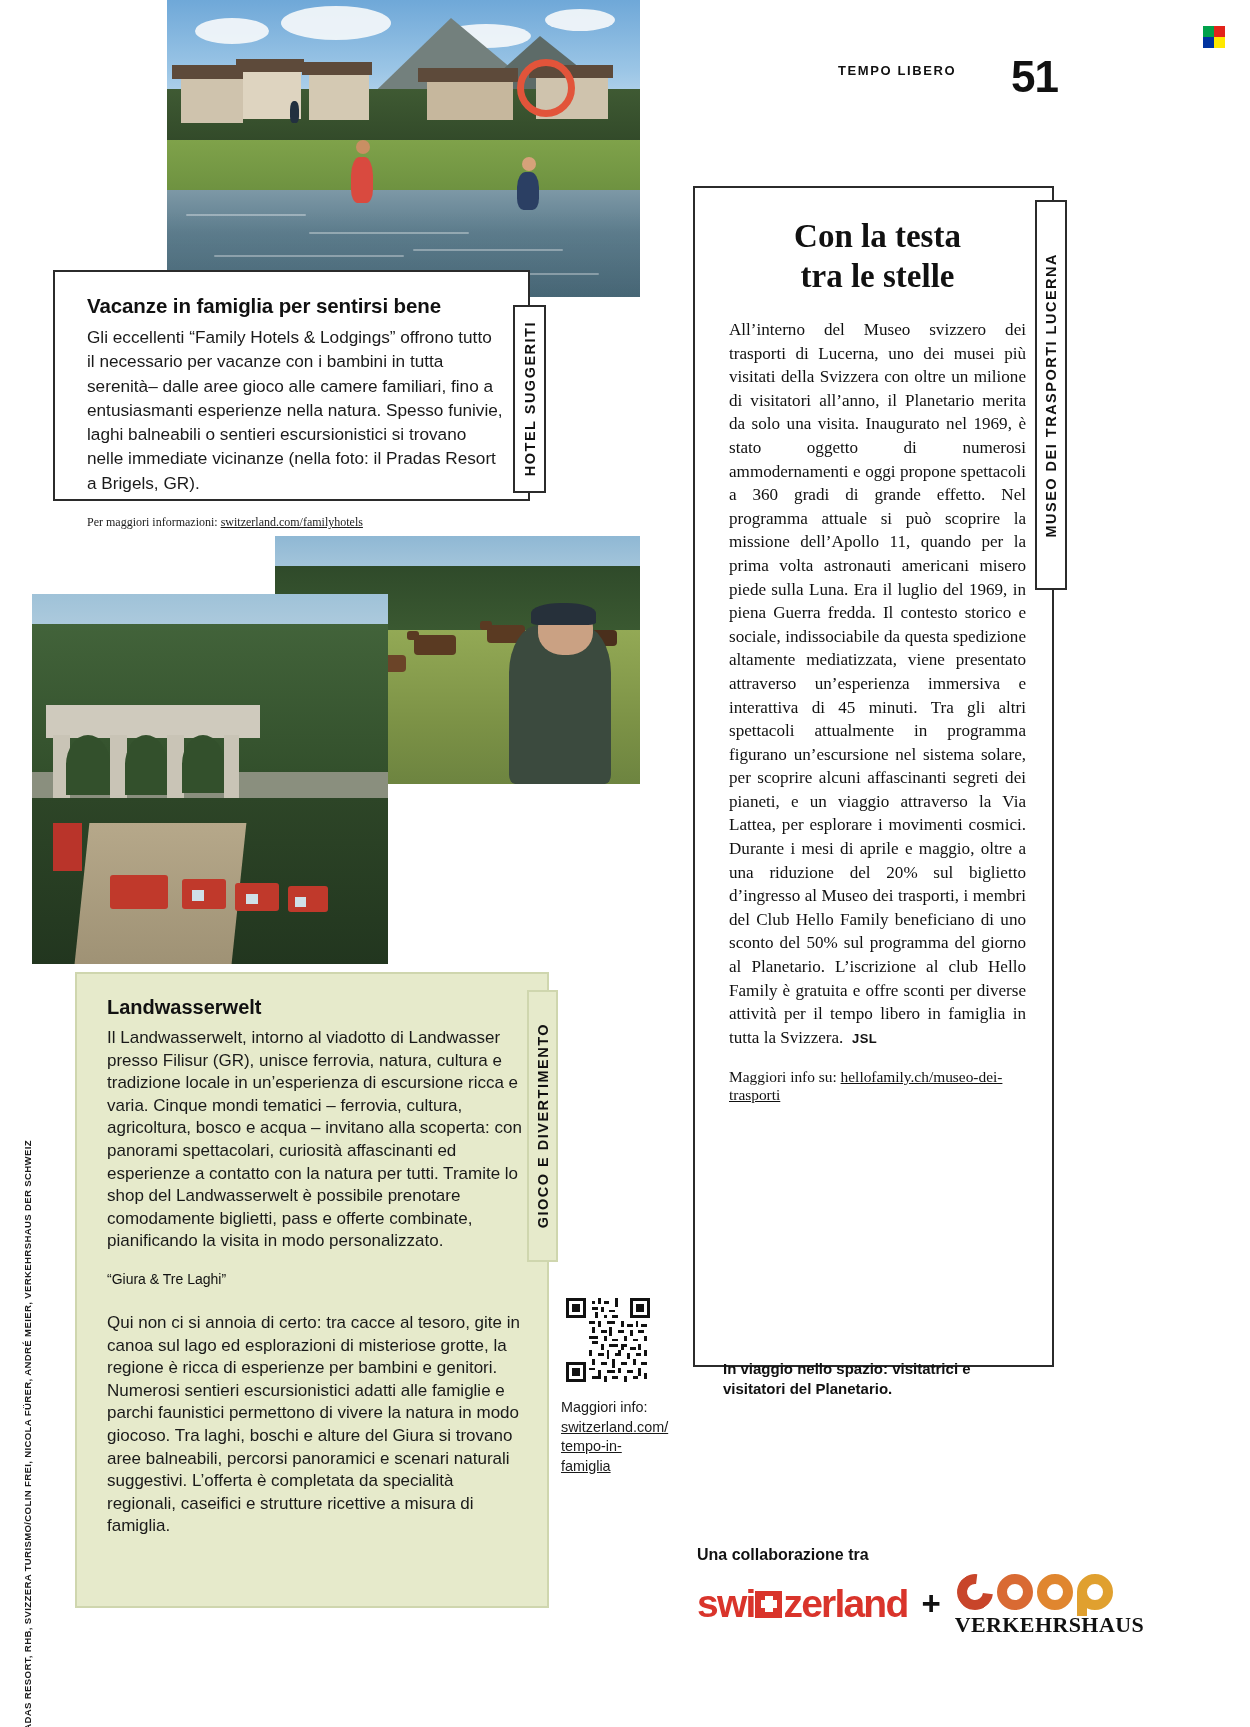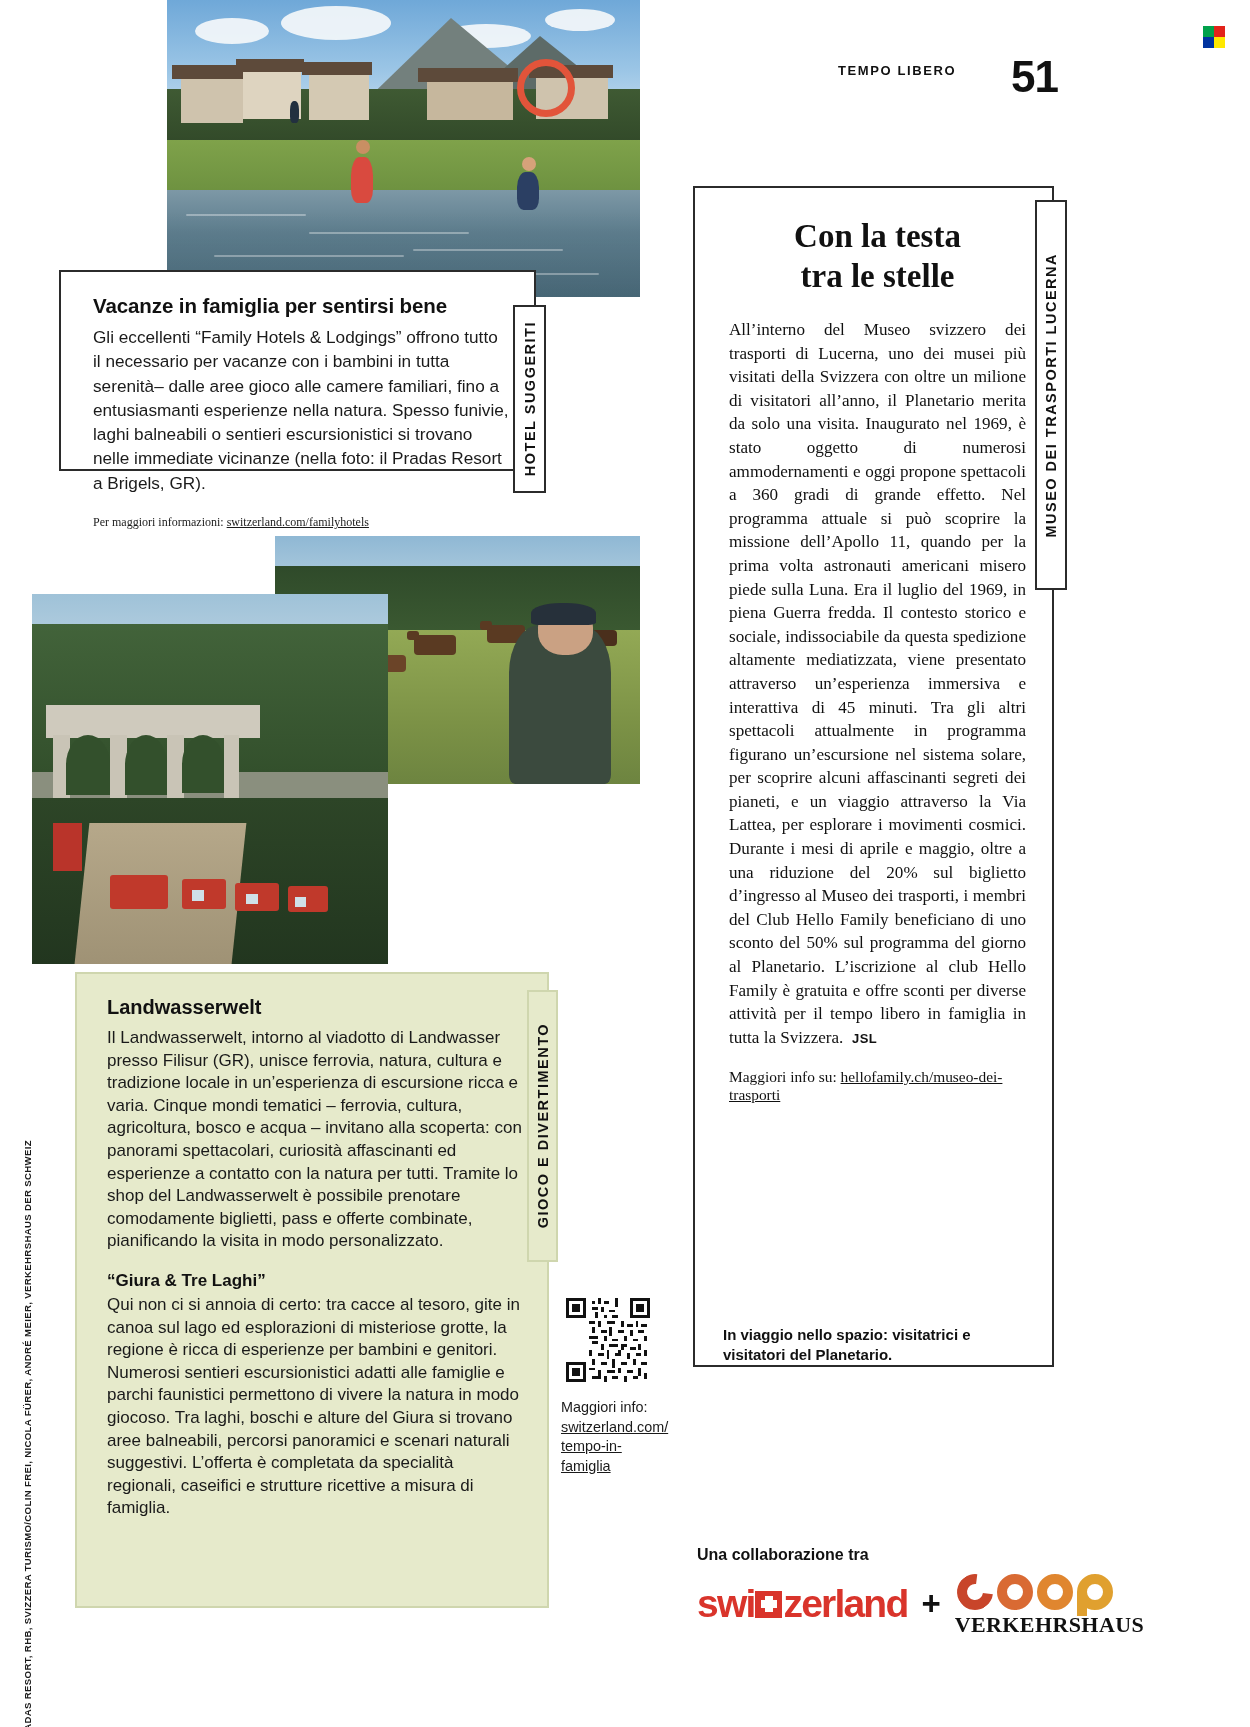--- a/index.html
+++ b/index.html
@@ -101,56 +101,56 @@
   .pl-person { position:absolute; border-radius:45%; }
 
   
   .boxed { position: absolute; background: #fff; border: 2.5px solid #2b2b2b; padding-left: 8px; }
   .tabel { position: absolute; background: #fff; border: 2.5px solid #2b2b2b;
     display: flex; align-items: center; justify-content: center; }
   .tabel span { writing-mode: vertical-rl; transform: rotate(180deg);
     font-weight: 700; font-size: 14.5px; letter-spacing: 1.5px; color: #111; white-space: nowrap; }
 
   
-  #box-family { left: 53px; top: 270px; width: 477px; height: 201px; z-index: 5; margin-left: 6px; }
+  #box-family { left: 53px; top: 270px; width: 477px; height: 231px; z-index: 5; }
   #box-family .bx-title { font-weight: 700; font-size: 20.5px; color: #111;
     margin: 22px 24px 7px 24px; letter-spacing: -0.1px; }
   #box-family .bx-body { margin: 0 24px; font-size: 17.2px; line-height: 24.3px; color: #1a1a1a; }
   #box-family .bx-more { margin: 20px 24px 0 24px; font-size: 12px; color: #1a1a1a; font-family: Liberation Serif, serif; }
   #tab-hotel { left: 513px; top: 305px; width: 33px; height: 188px; z-index: 6; }
 
   
   #box-landwasser { left: 75px; top: 972px; width: 474px; height: 636px;
     background: #e6eacb; border: 2px solid #cfd6ae; z-index: 5; }
   #box-landwasser .bx-title { font-weight: 700; font-size: 20px; color: #111;
     margin: 22px 22px 8px 22px; }
   #box-landwasser .bx-body { margin: 0 22px; font-size: 17px; line-height: 22.6px; color: #1a1a1a; }
-  #box-landwasser .bx-sub { font-weight: 700; font-size: 17px; color: #111;
-    margin: 18px 22px 3px 22px; }
+  #box-landwasser .bx-sub { font-weight: 400; font-size: 14px; color: #111;
+    margin: 18px 22px 25px 22px; }
   #tab-gioco { left: 527px; top: 990px; width: 31px; height: 272px;
     background:#e6eacb; border:2px solid #cfd6ae; z-index: 6; }
 
   
   #cap-horses { position: absolute; left: 398px; top: 796px; width: 245px;
     font-weight: 700; font-size: 15.2px; line-height: 20.5px; color: #111; z-index: 4; }
 
   
   #box-article { left: 693px; top: 186px; width: 361px; height: 1181px; z-index: 5; }
   #art-head { margin: 28px 26px 0 26px; text-align: center;
     font-family: "Liberation Serif", serif; font-weight: 700; font-size: 33px;
     line-height: 40px; color: #111; }
   #art-body { margin: 22px 26px 0 26px; font-family: "Liberation Serif", serif;
     font-size: 17.1px; line-height: 23.6px; color: #111; text-align: justify; }
   #art-body .initials { font-family: "Liberation Sans", sans-serif; font-weight: 700;
     font-size: 13px; letter-spacing: .5px; }
   #art-more { margin: 18px 26px 0 26px; font-family: "Liberation Serif", serif;
     font-size: 15.4px; color: #111; }
   #art-more u { text-decoration: underline; }
   #tab-museo { left: 1035px; top: 200px; width: 32px; height: 390px; z-index: 6; }
-  #cap-planet { position: absolute; left: 723px; top: 1325px; width: 305px;
+  #cap-planet { position: absolute; left: 723px; top: 1359px; width: 305px;
     font-weight: 700; font-size: 15px; line-height: 20px; color: #111; z-index: 6; }
 
   
   #qr { position: absolute; left: 566px; top: 1298px; width: 84px; height: 84px; z-index: 6; }
   #qr-txt { position: absolute; left: 561px; top: 1398px; width: 108px;
     font-size: 14.4px; line-height: 19.5px; color: #1a1a1a; z-index: 6; }
   #qr-txt u { text-decoration: underline; }
 
   
   #collab { position: absolute; left: 697px; top: 1546px; z-index: 6; }

